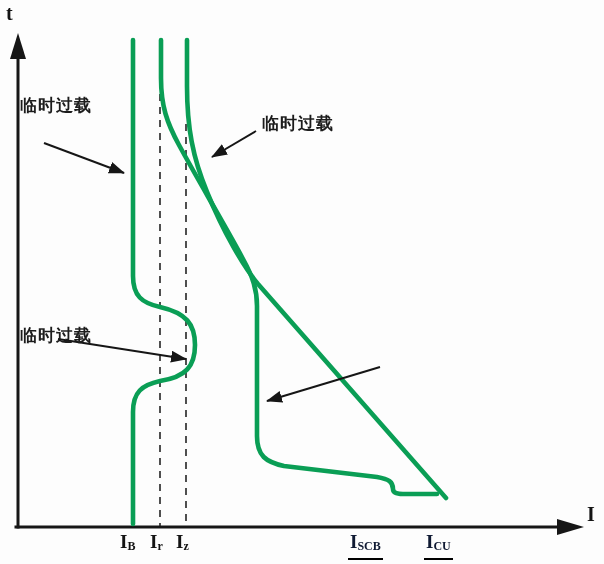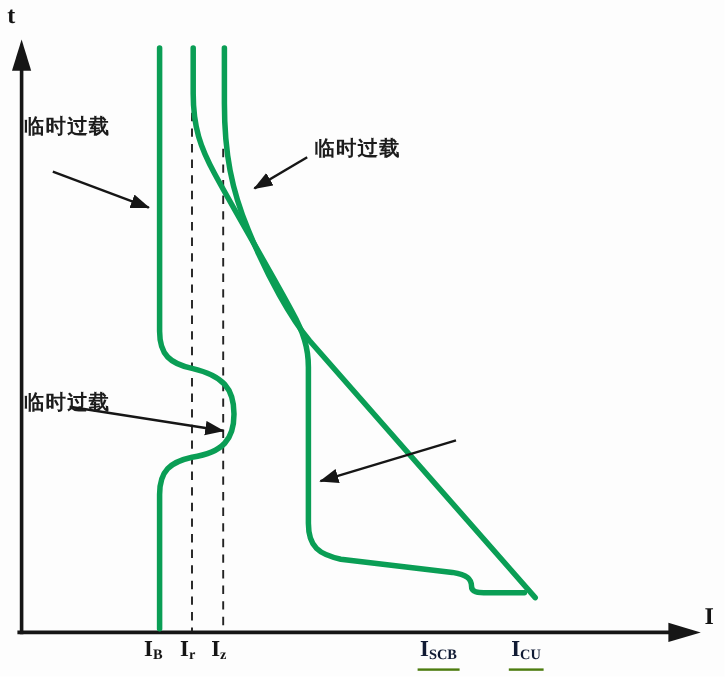--- a/index.html
+++ b/index.html
@@ -14,21 +14,21 @@
   .dash   { stroke:#232323; stroke-width:1.6; stroke-dasharray:7 6; fill:none; }
   .curve  { fill:none; stroke-width:4.6; stroke-linecap:round; stroke-linejoin:round; }
   .leader { stroke:#161616; stroke-width:2; fill:none; }
   .cn { position:absolute; font-weight:700; font-size:17px; color:#1c1c1c;
         letter-spacing:1px; white-space:nowrap; line-height:24px; }
   .axis-letter { position:absolute; font-family:"Liberation Serif", serif;
         font-weight:700; font-size:20px; color:#141414; }
   .tick { position:absolute; top:531px; font-family:"Liberation Serif", serif;
         font-weight:700; font-size:19px; color:#141414; white-space:nowrap; }
   .tick sub { font-size:12px; vertical-align:-2px; }
-  .tick.underlined { border-bottom:2px solid #4d7c0f; padding:0 2px 4px 2px; color:#101a33; }
+  .tick.underlined { border-bottom:2px solid #000000; padding:0 2px 4px 2px; color:#101a33; }
   .lbl-maxload  { left:20px;  top:94px; }
   .lbl-cable    { left:262px; top:112px; }
   .lbl-overload { left:20px;  top:324px; }
   .lbl-breaker  { left:366px; top:340px; }
   .t-label { left:6px;  top:2px; }
   .i-label { left:587px; top:503px; }
   .tick-ib  { left:120px;text-align:right; }
   .tick-ir  { left:150px; }
   .tick-iz  { left:176px; }
   .tick-iscb{ left:348px; }

